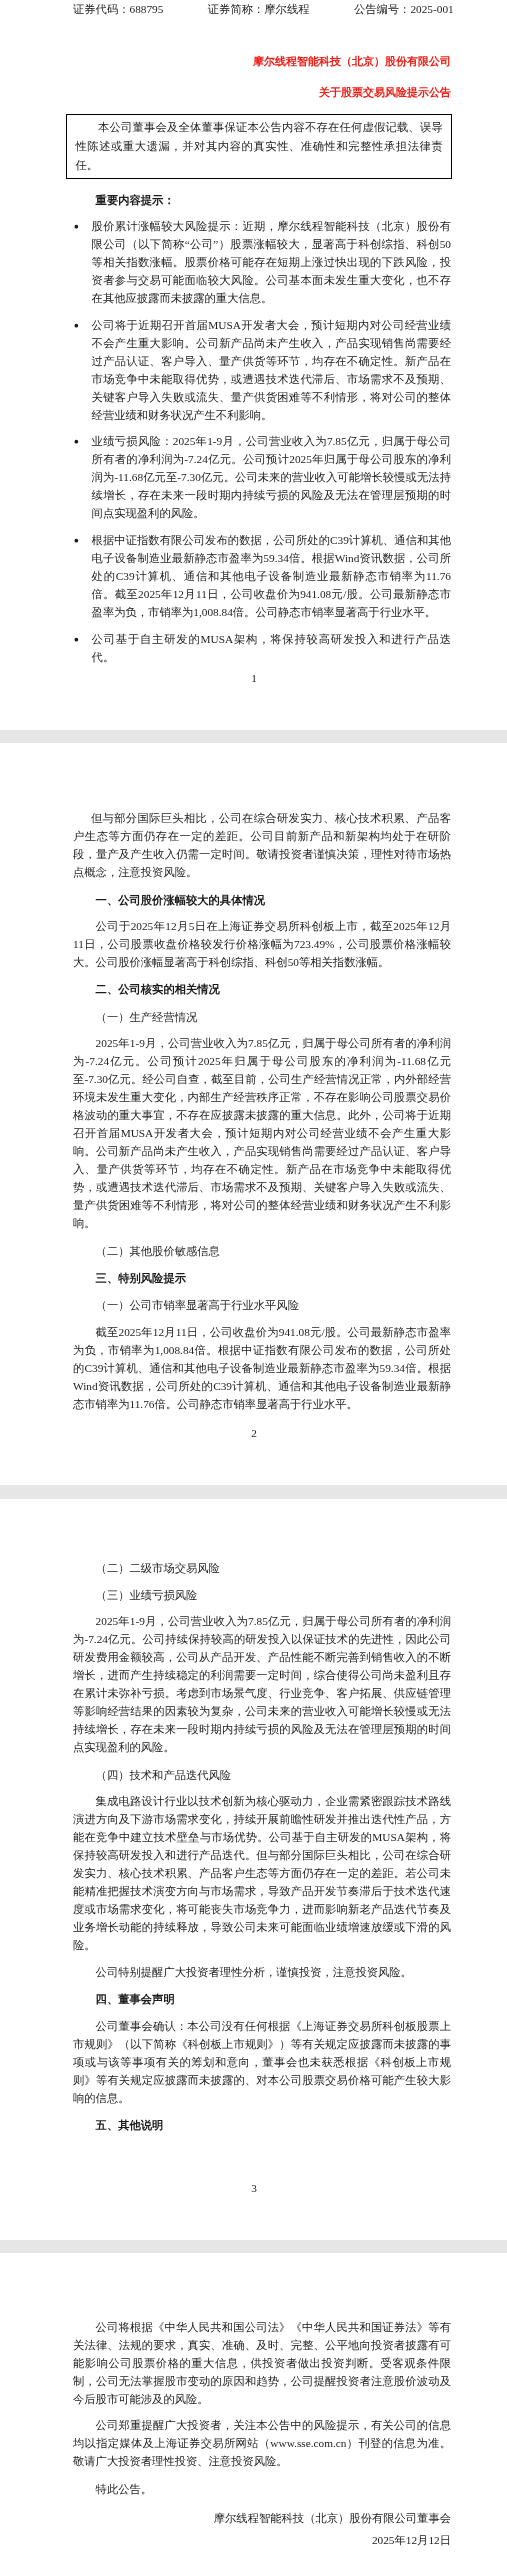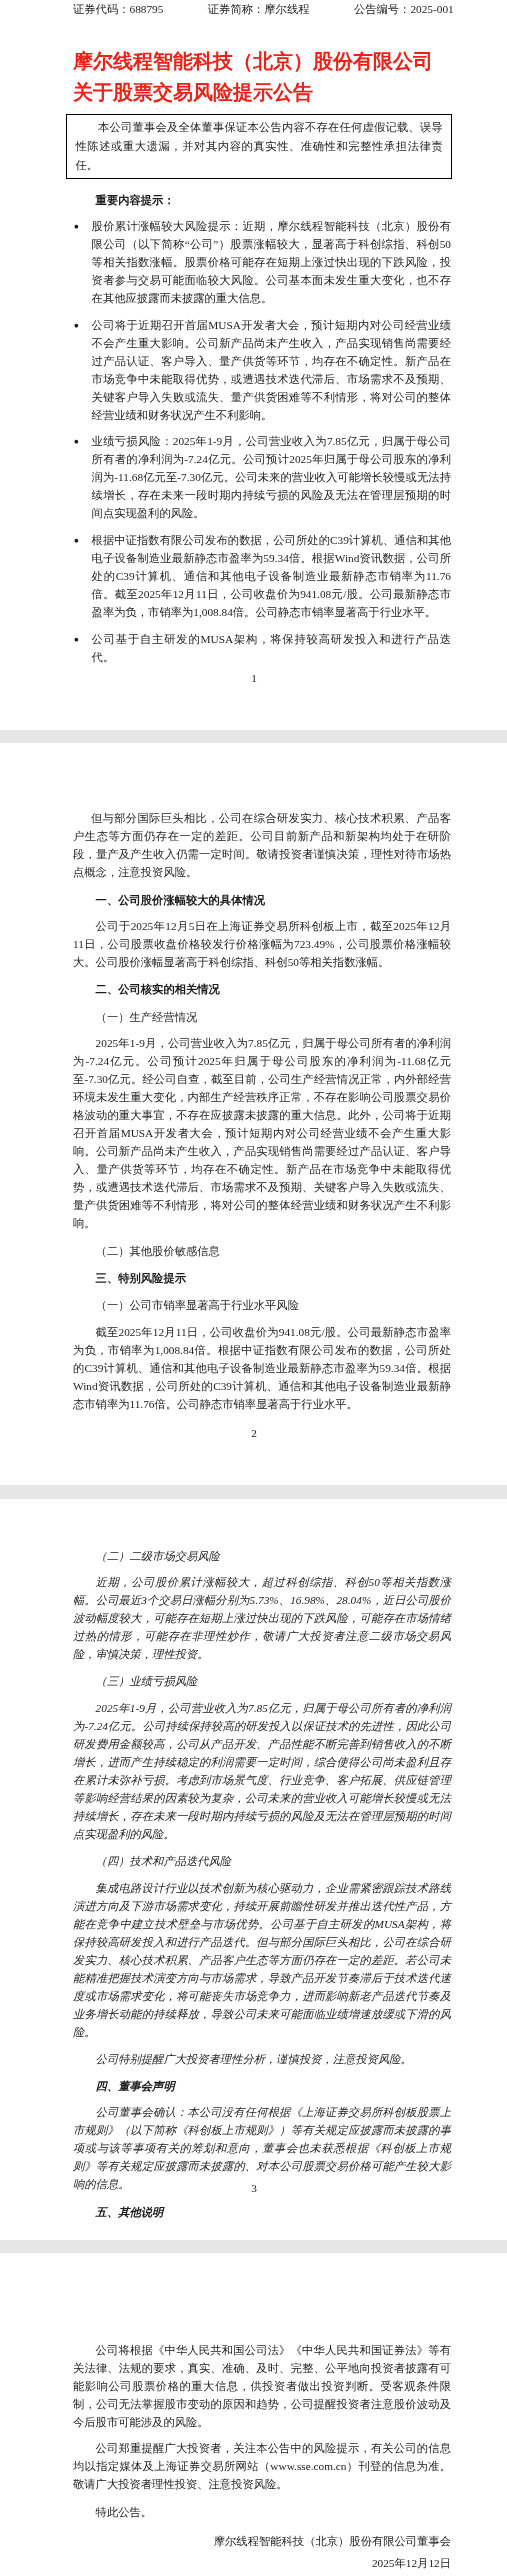--- a/index.html
+++ b/index.html
@@ -26,36 +26,36 @@
   }
   .content{
     margin-left:73px;
     margin-right:57px;
     font-size:11.3px;
     line-height:18px;
     text-align:justify;
   }
   .page-1 .content{}
   .page-2 .content{padding-top:66px;}
-  .page-3 .content{padding-top:48px;font-style:italic;}
-  .page-4 .content{padding-top:65px;margin-top:23px;}
+  .page-3 .content{padding-top:60px;}
+  .page-4 .content{padding-top:65px;}
 
   .doc-meta{
     display:flex;
     justify-content:space-between;
     font-size:11.3px;
     line-height:18px;
     margin-right:-2.7px;
   }
   .title{
-    text-align:left;
+    text-align:right;
     font-family:"Liberation Sans","DejaVu Sans",sans-serif;
     font-weight:bold;
     color:#ee2017;
-    font-size:20px;
+    font-size:11px;
     line-height:26.5px;
   }
   .title-1{margin-top:30px;}
   .title-2{margin-top:4.6px;}
 
   .statement-box{
     margin-top:8.6px;
     margin-left:-6.6px;
     margin-right:-0.7px;
     border:1.3px solid #000000;
@@ -176,21 +176,20 @@
       <div class="para">截至2025年12月11日，公司收盘价为941.08元/股。公司最新静态市盈率为负，市销率为1,008.84倍。根据中证指数有限公司发布的数据，公司所处的C39计算机、通信和其他电子设备制造业最新静态市盈率为59.34倍。根据Wind资讯数据，公司所处的C39计算机、通信和其他电子设备制造业最新静态市销率为11.76倍。公司静态市销率显著高于行业水平。</div>
     </div>
     <div class="page-num">2</div>
   </div>
 
   <div class="divider"></div>
 
   <div class="page page-3">
     <div class="content">
       <div class="subheading" style="margin-top:0;">（二）二级市场交易风险</div>
-      <div class="para">近期，公司股价累计涨幅较大，超过科创综指、科创50等相关指数涨幅。公司最近3个交易日涨幅分别为5.73%、16.98%、28.04%，近日公司股价波动幅度较大，可能存在短期上涨过快出现的下跌风险，可能存在市场情绪过热的情形，可能存在非理性炒作，敬请广大投资者注意二级市场交易风险，审慎决策，理性投资。</div>
       <div class="subheading">（三）业绩亏损风险</div>
       <div class="para">2025年1-9月，公司营业收入为7.85亿元，归属于母公司所有者的净利润为-7.24亿元。公司持续保持较高的研发投入以保证技术的先进性，因此公司研发费用金额较高，公司从产品开发、产品性能不断完善到销售收入的不断增长，进而产生持续稳定的利润需要一定时间，综合使得公司尚未盈利且存在累计未弥补亏损。考虑到市场景气度、行业竞争、客户拓展、供应链管理等影响经营结果的因素较为复杂，公司未来的营业收入可能增长较慢或无法持续增长，存在未来一段时期内持续亏损的风险及无法在管理层预期的时间点实现盈利的风险。</div>
       <div class="subheading">（四）技术和产品迭代风险</div>
       <div class="para">集成电路设计行业以技术创新为核心驱动力，企业需紧密跟踪技术路线演进方向及下游市场需求变化，持续开展前瞻性研发并推出迭代性产品，方能在竞争中建立技术壁垒与市场优势。公司基于自主研发的MUSA架构，将保持较高研发投入和进行产品迭代。但与部分国际巨头相比，公司在综合研发实力、核心技术积累、产品客户生态等方面仍存在一定的差距。若公司未能精准把握技术演变方向与市场需求，导致产品开发节奏滞后于技术迭代速度或市场需求变化，将可能丧失市场竞争力，进而影响新老产品迭代节奏及业务增长动能的持续释放，导致公司未来可能面临业绩增速放缓或下滑的风险。</div>
       <div class="para">公司特别提醒广大投资者理性分析，谨慎投资，注意投资风险。</div>
       <div class="heading">四、董事会声明</div>
       <div class="para">公司董事会确认：本公司没有任何根据《上海证券交易所科创板股票上市规则》（以下简称《科创板上市规则》）等有关规定应披露而未披露的事项或与该等事项有关的筹划和意向，董事会也未获悉根据《科创板上市规则》等有关规定应披露而未披露的、对本公司股票交易价格可能产生较大影响的信息。</div>
       <div class="heading">五、其他说明</div>
     </div>
     <div class="page-num">3</div>

